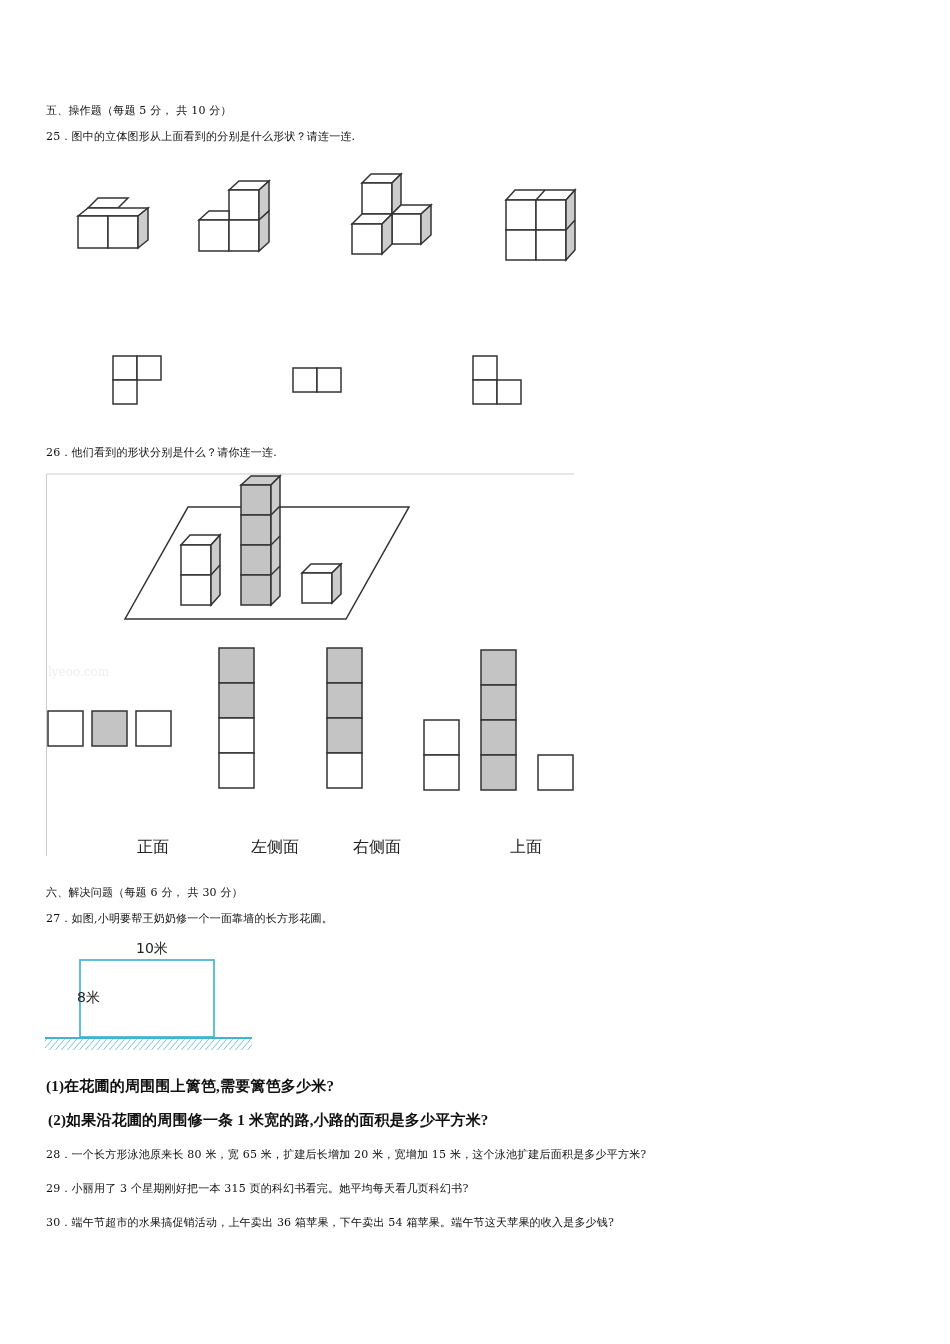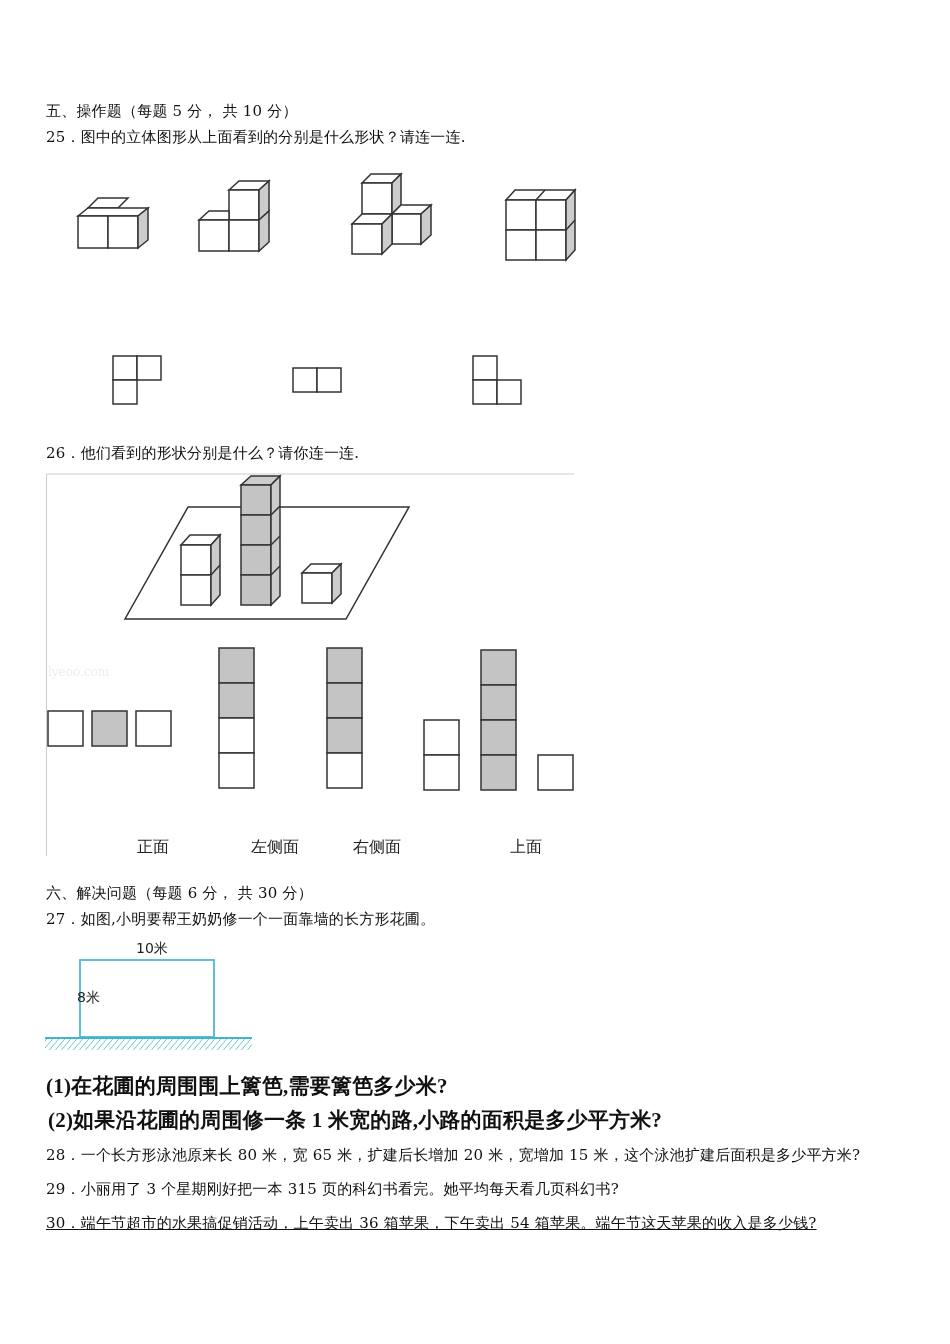--- a/index.html
+++ b/index.html
@@ -1,19 +1,19 @@
 <!DOCTYPE html>
 <html><head>
 <meta charset="utf-8">
 <style>
   html, body { margin:0; padding:0; background:#ffffff; }
   body { width:950px; height:1344px; position:relative; overflow:hidden;
          font-family:"DejaVu Serif","Liberation Serif",serif; color:#111; }
-  .line { position:absolute; left:46px; font-size:15px; line-height:20px; white-space:nowrap; letter-spacing:0.2px; }
-  .bold { font-weight:bold; font-family:"Liberation Serif","DejaVu Serif",serif; font-size:21px; }
+  .line { position:absolute; left:46px; font-size:11px; line-height:20px; white-space:nowrap; letter-spacing:0.2px; }
+  .bold { font-weight:bold; font-family:"Liberation Serif","DejaVu Serif",serif; font-size:15px; }
   .fig { position:absolute; }
   .cap { position:absolute; font-family:"DejaVu Sans","Liberation Sans",sans-serif; font-size:16px; color:#222;margin-left:36px; }
   .wm { position:absolute; left:48px; top:665px; font-size:12px; color:#eeeeee; font-family:"DejaVu Serif",serif; }
   .lbl { position:absolute; font-family:"DejaVu Sans","Liberation Sans",sans-serif; font-size:14px; color:#222; }
 </style>
 </head>
 <body>
 
 <div class="line" style="top:101px;">五、操作题（每题 5 分， 共 10 分）</div>
 <div class="line" style="top:127px;">25．图中的立体图形从上面看到的分别是什么形状？请连一连.</div>
@@ -160,13 +160,13 @@
   <line x1="45" y1="1038" x2="252" y2="1038" stroke="#3fb4cc" stroke-width="1.8"></line>
   <rect x="45" y="1039" width="207" height="11" fill="url(#hatch)"></rect>
 </svg>
 <div class="lbl" style="left:136px;top:940px;">10米</div>
 <div class="lbl" style="left:49px;top:989px;margin-left:28px;">8米</div>
 
 <div class="line bold" style="top:1076px;">(1)在花圃的周围围上篱笆,需要篱笆多少米?</div>
 <div class="line bold" style="top:1110px;left:48px;">(2)如果沿花圃的周围修一条 1 米宽的路,小路的面积是多少平方米?</div>
 <div class="line" style="top:1145px;">28．一个长方形泳池原来长 80 米，宽 65 米，扩建后长增加 20 米，宽增加 15 米，这个泳池扩建后面积是多少平方米?</div>
 <div class="line" style="top:1179px;">29．小丽用了 3 个星期刚好把一本 315 页的科幻书看完。她平均每天看几页科幻书?</div>
-<div class="line" style="top:1213px;text-decoration:underline;">30．端午节超市的水果搞促销活动，上午卖出 36 箱苹果，下午卖出 54 箱苹果。端午节这天苹果的收入是多少钱?</div>
+<div class="line" style="top:1213px;">30．端午节超市的水果搞促销活动，上午卖出 36 箱苹果，下午卖出 54 箱苹果。端午节这天苹果的收入是多少钱?</div>
 
 </body></html>

